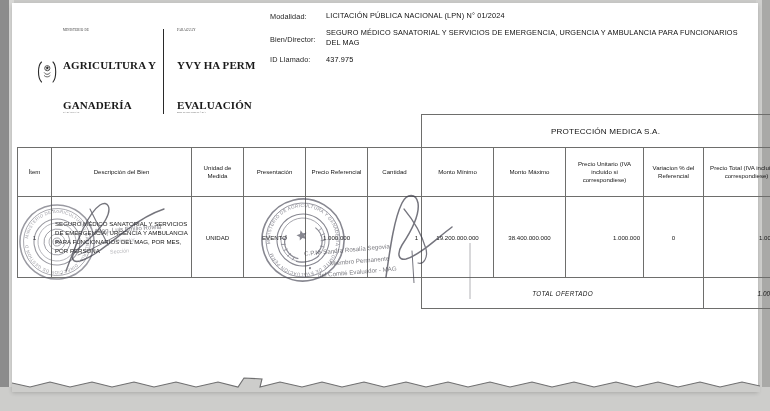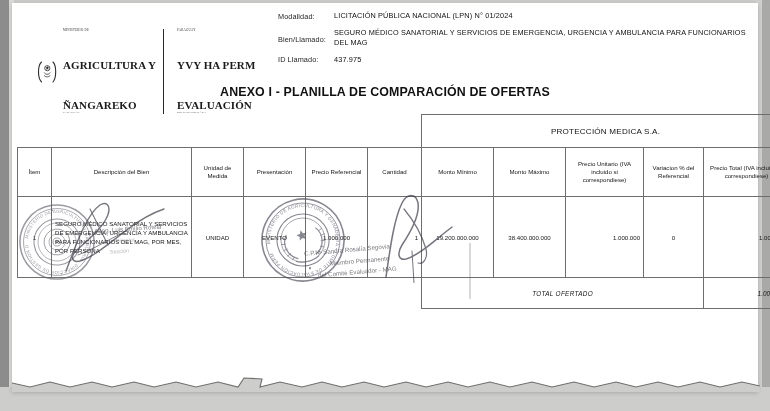--- a/index.html
+++ b/index.html
@@ -110,21 +110,21 @@
     font-size: 2.9px;
     letter-spacing: .2px;
     color: #3a3a3a;
     display: block;
     white-space: nowrap;
   }
 
   
   .meta {
     position: absolute;
-    left: 266px;
+    left: 258px;
     top: 8px;
     width: 470px;
     font-size: 7.3px;
   }
   .meta-row {
     display: flex;
     align-items: flex-start;
     margin-bottom: 7px;
   }
   .meta-row:last-child { margin-bottom: 0; }
@@ -258,48 +258,47 @@
             <path d="M16 3 C19.6 6.5 19.6 19 16 23" stroke="#2a2a2a" stroke-width="1.1" fill="none" stroke-linecap="round"></path>
             <circle cx="10.3" cy="9.2" r="2.6" fill="none" stroke="#2a2a2a" stroke-width="0.8"></circle>
             <path d="M10.3 7.1 l.55 1.25 1.35.12-1.03.9.32 1.33-1.19-.72-1.19.72.32-1.33-1.03-.9 1.35-.12z" fill="#2a2a2a"></path>
             <path d="M7.2 13.5 c1.5 2.4 4.5 2.4 6 0" stroke="#2a2a2a" stroke-width="0.8" fill="none"></path>
             <path d="M7 16.4 c1.6 2 4.7 2 6.3 0" stroke="#2a2a2a" stroke-width="0.7" fill="none"></path>
           </svg>
         </span>
         <span class="logo-text-1">
           <span class="logo-sup">MINISTERIO DE</span>
           <span class="logo-main">AGRICULTURA Y</span>
-          <span class="logo-main">ÑANGAREKO</span>
+          <span class="logo-main">GANADERÍA</span>
           <span class="logo-sub">PARAGUAY</span>
         </span>
         <span class="logo-text-2">
           <span class="logo-sup">PARAGUAY</span>
           <span class="logo-main">YVY HA PERM</span>
           <span class="logo-main">EVALUACIÓN</span>
           <span class="logo-sub">MOTENONDEHÁRA</span>
         </span>
       </div>
 
       <div class="meta">
         <div class="meta-row">
           <span class="meta-label">Modalidad:</span>
           <span class="meta-value">LICITACIÓN PÚBLICA NACIONAL (LPN) N° 01/2024</span>
         </div>
         <div class="meta-row tall">
-          <span class="meta-label">Bien/Llamado:</span>
+          <span class="meta-label">Bien/Director:</span>
           <span class="meta-value">SEGURO MÉDICO SANATORIAL Y SERVICIOS DE EMERGENCIA, URGENCIA Y AMBULANCIA PARA FUNCIONARIOS DEL MAG</span>
         </div>
         <div class="meta-row">
           <span class="meta-label">ID Llamado:</span>
           <span class="meta-value">437.975</span>
         </div>
       </div>
     </div>
 
-    <div class="doc-title">ANEXO I - PLANILLA DE COMPARACIÓN DE OFERTAS</div>
 
     <div class="table-wrap">
       <table class="cmp">
         <colgroup>
           <col style="width:34px">
           <col style="width:140px">
           <col style="width:52px">
           <col style="width:62px">
           <col style="width:62px">
           <col style="width:54px">

